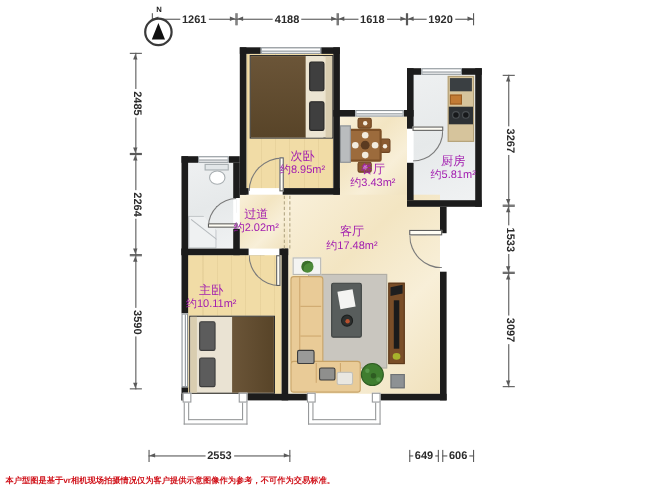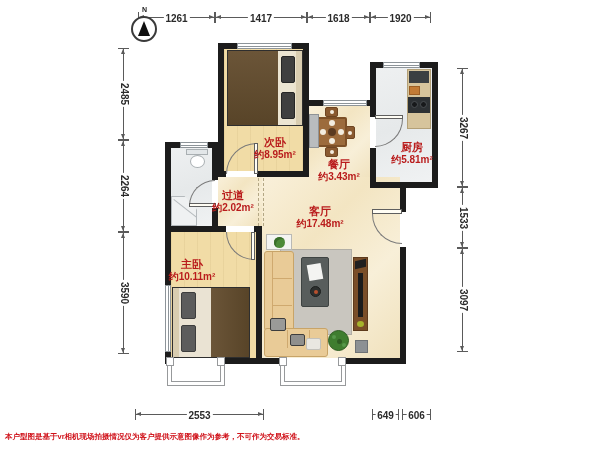--- a/index.html
+++ b/index.html
@@ -18,21 +18,21 @@
   .win-v:after{content:"";position:absolute;top:0;bottom:0;left:50%;width:1px;background:#8d9499;}
   .bay{background:#fff;border:1px solid #97999b;border-top:none;}
   .bay .inner{position:absolute;left:3px;right:3px;top:0;bottom:3px;border:1px solid #97999b;border-top:none;}
   .cap{background:#fff;border:1px solid #97999b;}
   
   .leaf{background:#fffdf4;border:1px solid #5f5f5f;}
   .arc{border-color:#7a7a7a;}
   
   .dash{border-left:1px dashed #b3a784;}
   
-  .rlabel{text-align:center;color:#b91c1c;font-weight:700;z-index:30;}
+  .rlabel{text-align:center;color:#a21caf;font-weight:400;z-index:30;}
   .rname{font-size:11px;line-height:13px;}
   .rarea{font-size:10px;line-height:12px;}
   
   .dimh,.dimv{z-index:25;font-weight:bold;}
   .dimh:before{content:"";position:absolute;left:0;right:0;top:5px;height:1px;background:#5a5a5a;}
   .dimh .t1,.dimh .t2{position:absolute;top:0;width:1px;height:11px;background:#5a5a5a;}
   .dimh .t1{left:0}.dimh .t2{right:0}
   .dimh .a1,.dimh .a2{position:absolute;top:3px;width:0;height:0;border-top:2.5px solid transparent;border-bottom:2.5px solid transparent;}
   .dimh .a1{left:1px;border-right:5px solid #5a5a5a;}
   .dimh .a2{right:1px;border-left:5px solid #5a5a5a;}
@@ -204,21 +204,21 @@
   <div class="abs arc" style="left:372px;top:214px;width:30px;height:30px;border-bottom:1px solid #7a7a7a;border-left:1px solid #7a7a7a;border-bottom-left-radius:100% 100%;z-index:8;"></div>
   <div class="abs leaf" style="left:372px;top:209px;width:30px;height:5px;z-index:8;"></div>
 
   <div class="abs dash" style="left:258px;top:178px;width:0;height:48px;"></div>
   <div class="abs dash" style="left:263px;top:178px;width:0;height:48px;"></div>
 
   <div class="abs rlabel" style="left:235px;top:136px;width:80px;">
     <div class="rname">次卧</div>
     <div class="rarea">约8.95m²</div>
   </div>
-  <div class="abs rlabel" style="left:299px;top:158px;width:80px;">
+  <div class="abs rlabel" style="left:299px;top:148px;width:80px;">
     <div class="rname">餐厅</div>
     <div class="rarea">约3.43m²</div>
   </div>
   <div class="abs rlabel" style="left:372px;top:141px;width:80px;">
     <div class="rname">厨房</div>
     <div class="rarea">约5.81m²</div>
   </div>
   <div class="abs rlabel" style="left:193px;top:189px;width:80px;">
     <div class="rname">过道</div>
     <div class="rarea">约2.02m²</div>
@@ -242,21 +242,21 @@
       <i class="t2"></i>
       <i class="a1"></i>
       <i class="a2"></i>
       <span class="dlab">1261</span>
     </div>
   <div class="abs dimh" style="left:215px;top:12px;width:92px;height:11px;">
       <i class="t1"></i>
       <i class="t2"></i>
       <i class="a1"></i>
       <i class="a2"></i>
-      <span class="dlab">1417</span>
+      <span class="dlab">4188</span>
     </div>
   <div class="abs dimh" style="left:307px;top:12px;width:63px;height:11px;">
       <i class="t1"></i>
       <i class="t2"></i>
       <i class="a1"></i>
       <i class="a2"></i>
       <span class="dlab">1618</span>
     </div>
   <div class="abs dimh" style="left:370px;top:12px;width:61px;height:11px;">
       <i class="t1"></i>

